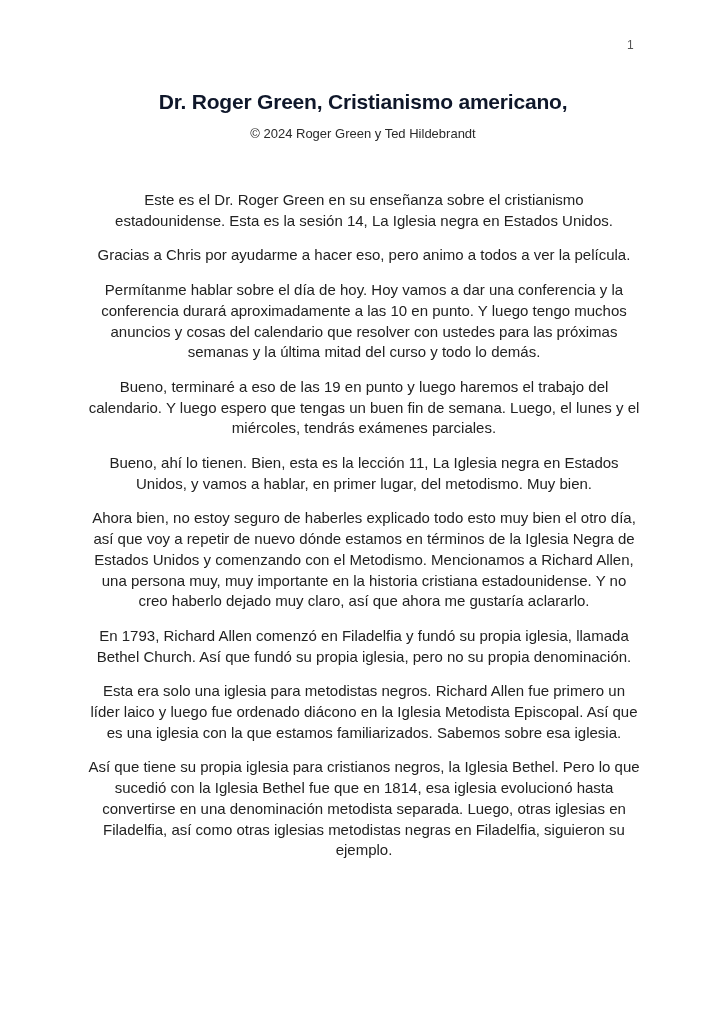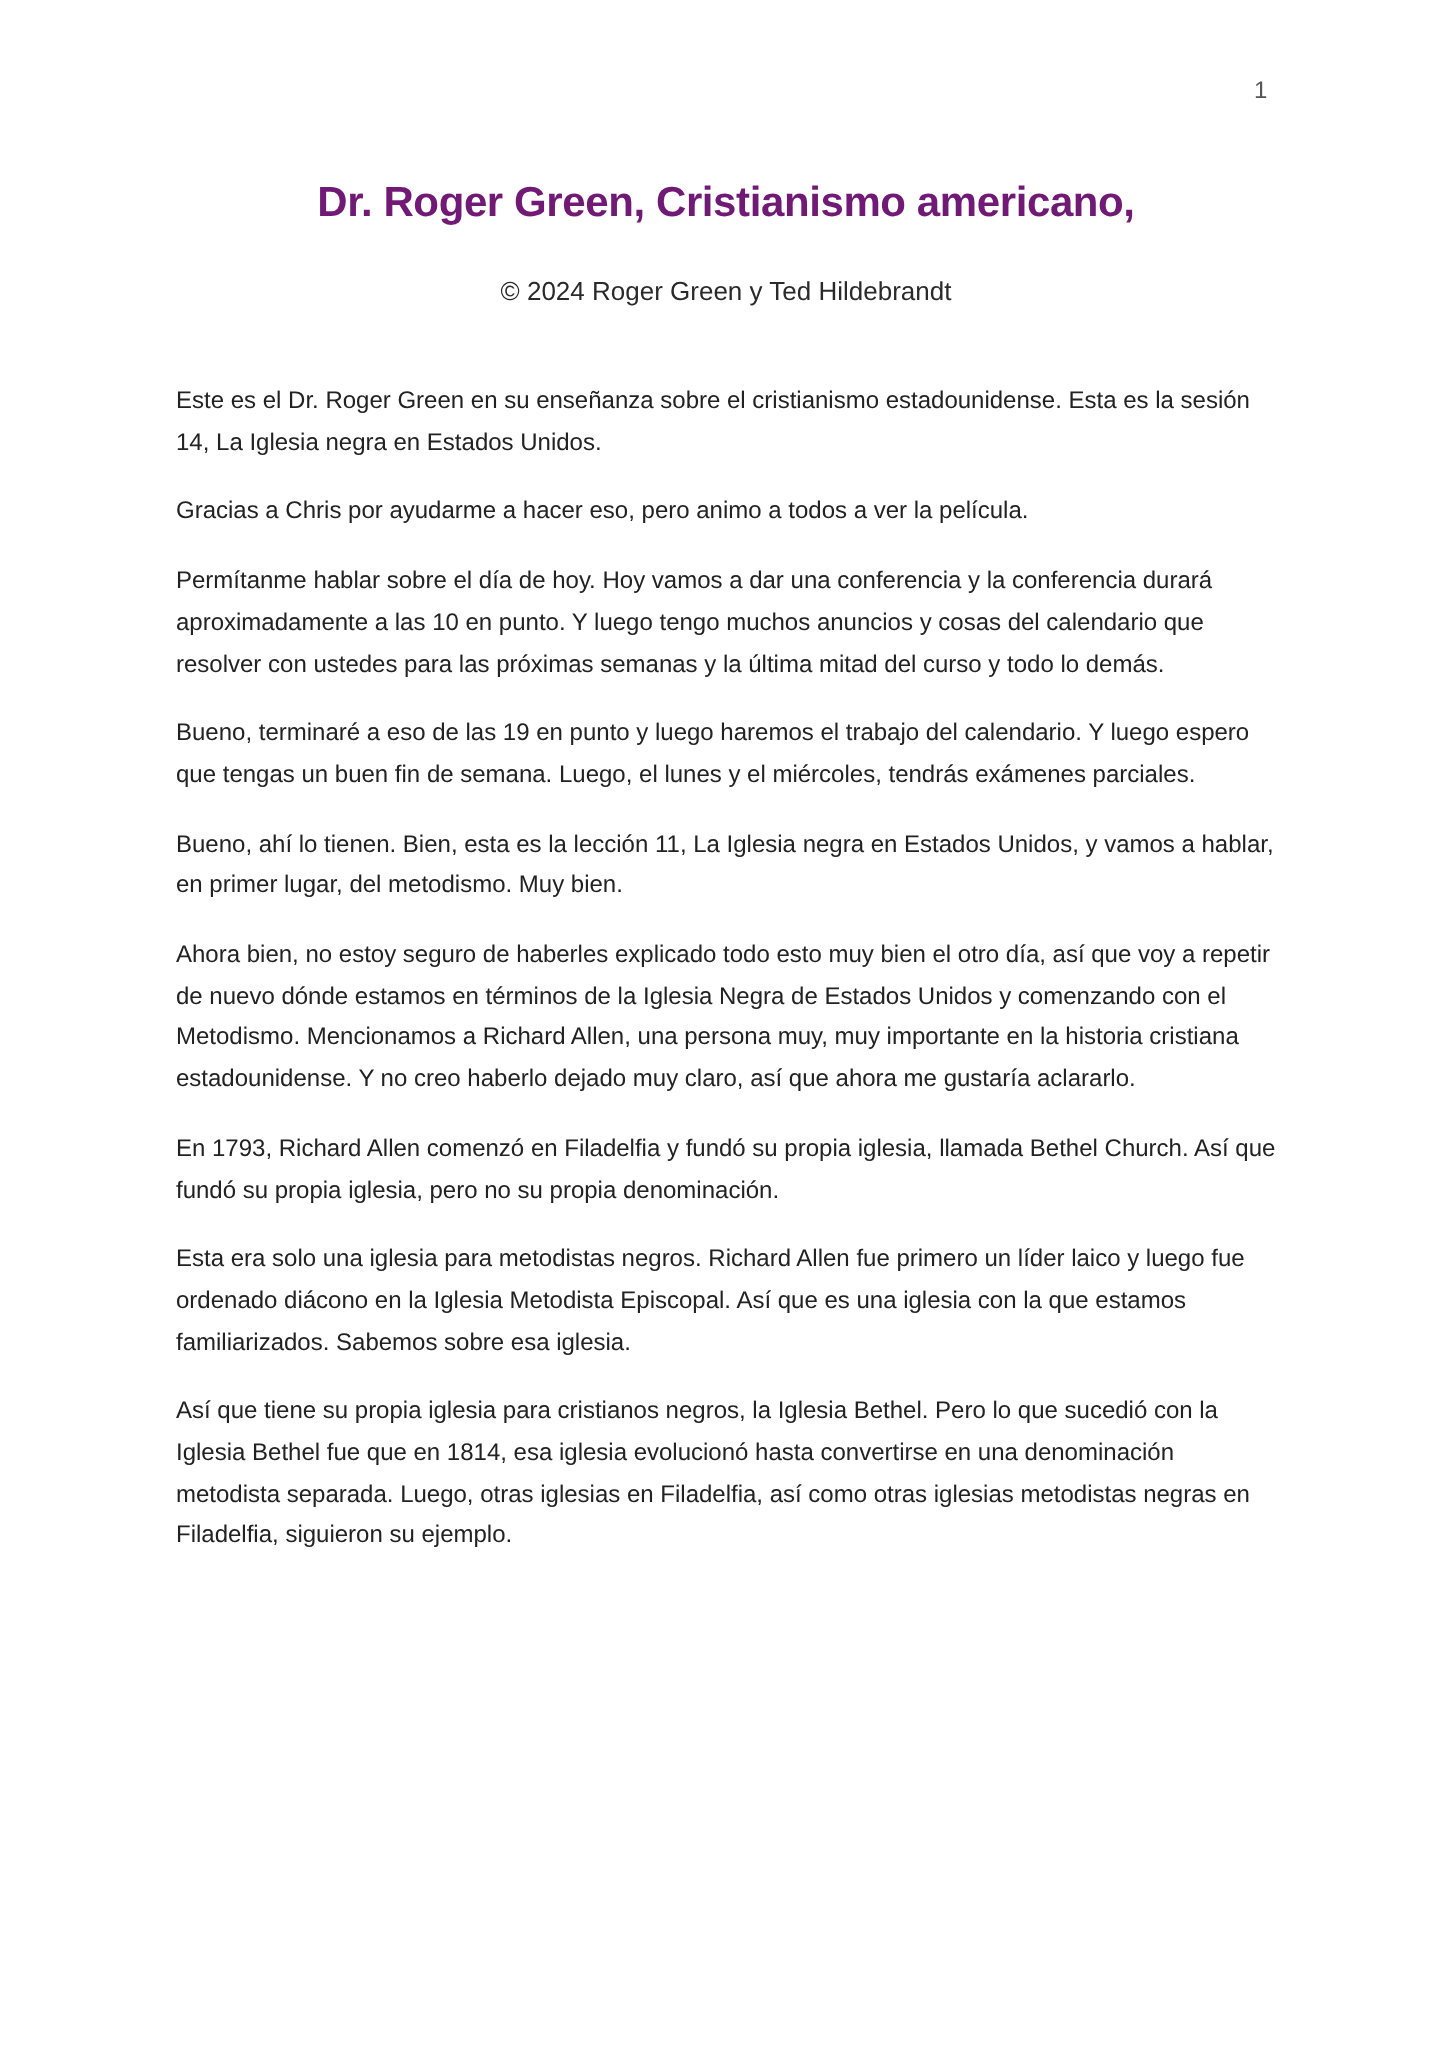--- a/index.html
+++ b/index.html
@@ -29,38 +29,38 @@
     position: absolute;
     top: 88px;
     left: 88px;
     width: 550px;
     text-align: center;
   }
   .doc-title {
     font-size: 21px;
     font-weight: bold;
     line-height: 28.5px;
-    color: #701a75;
+    color: #0f172a;
     letter-spacing: -0.2px;
   }
   .doc-copyright {
-    margin-top: 20px;
+    margin-top: 8px;
     font-size: 13px;
     line-height: 17px;
     color: #2a2a2a;
   }
   .doc-body {
     position: absolute;
     top: 190px;
     left: 88px;
     width: 552px;
-    font-size: 12px;
+    font-size: 15px;
     line-height: 20.7px;
     color: #222222;
-    text-align: left;
+    text-align: center;
   }
   .doc-body p {
     margin: 0 0 14px 0;
   }
 </style>
 </head>
 <body>
 
 <div class="page">
 

